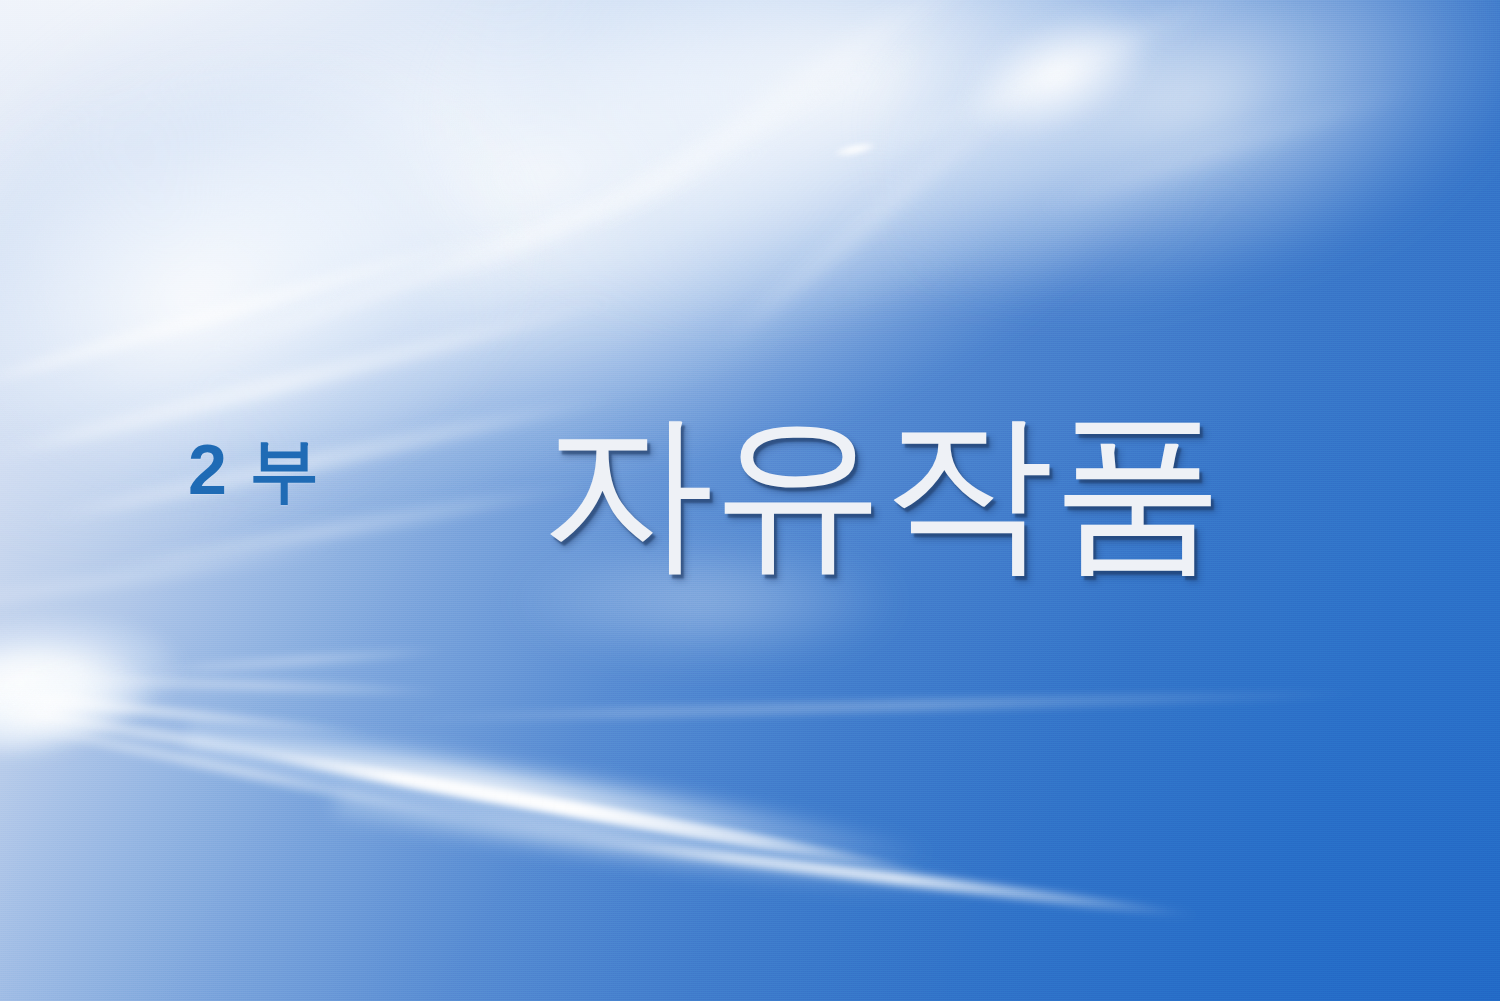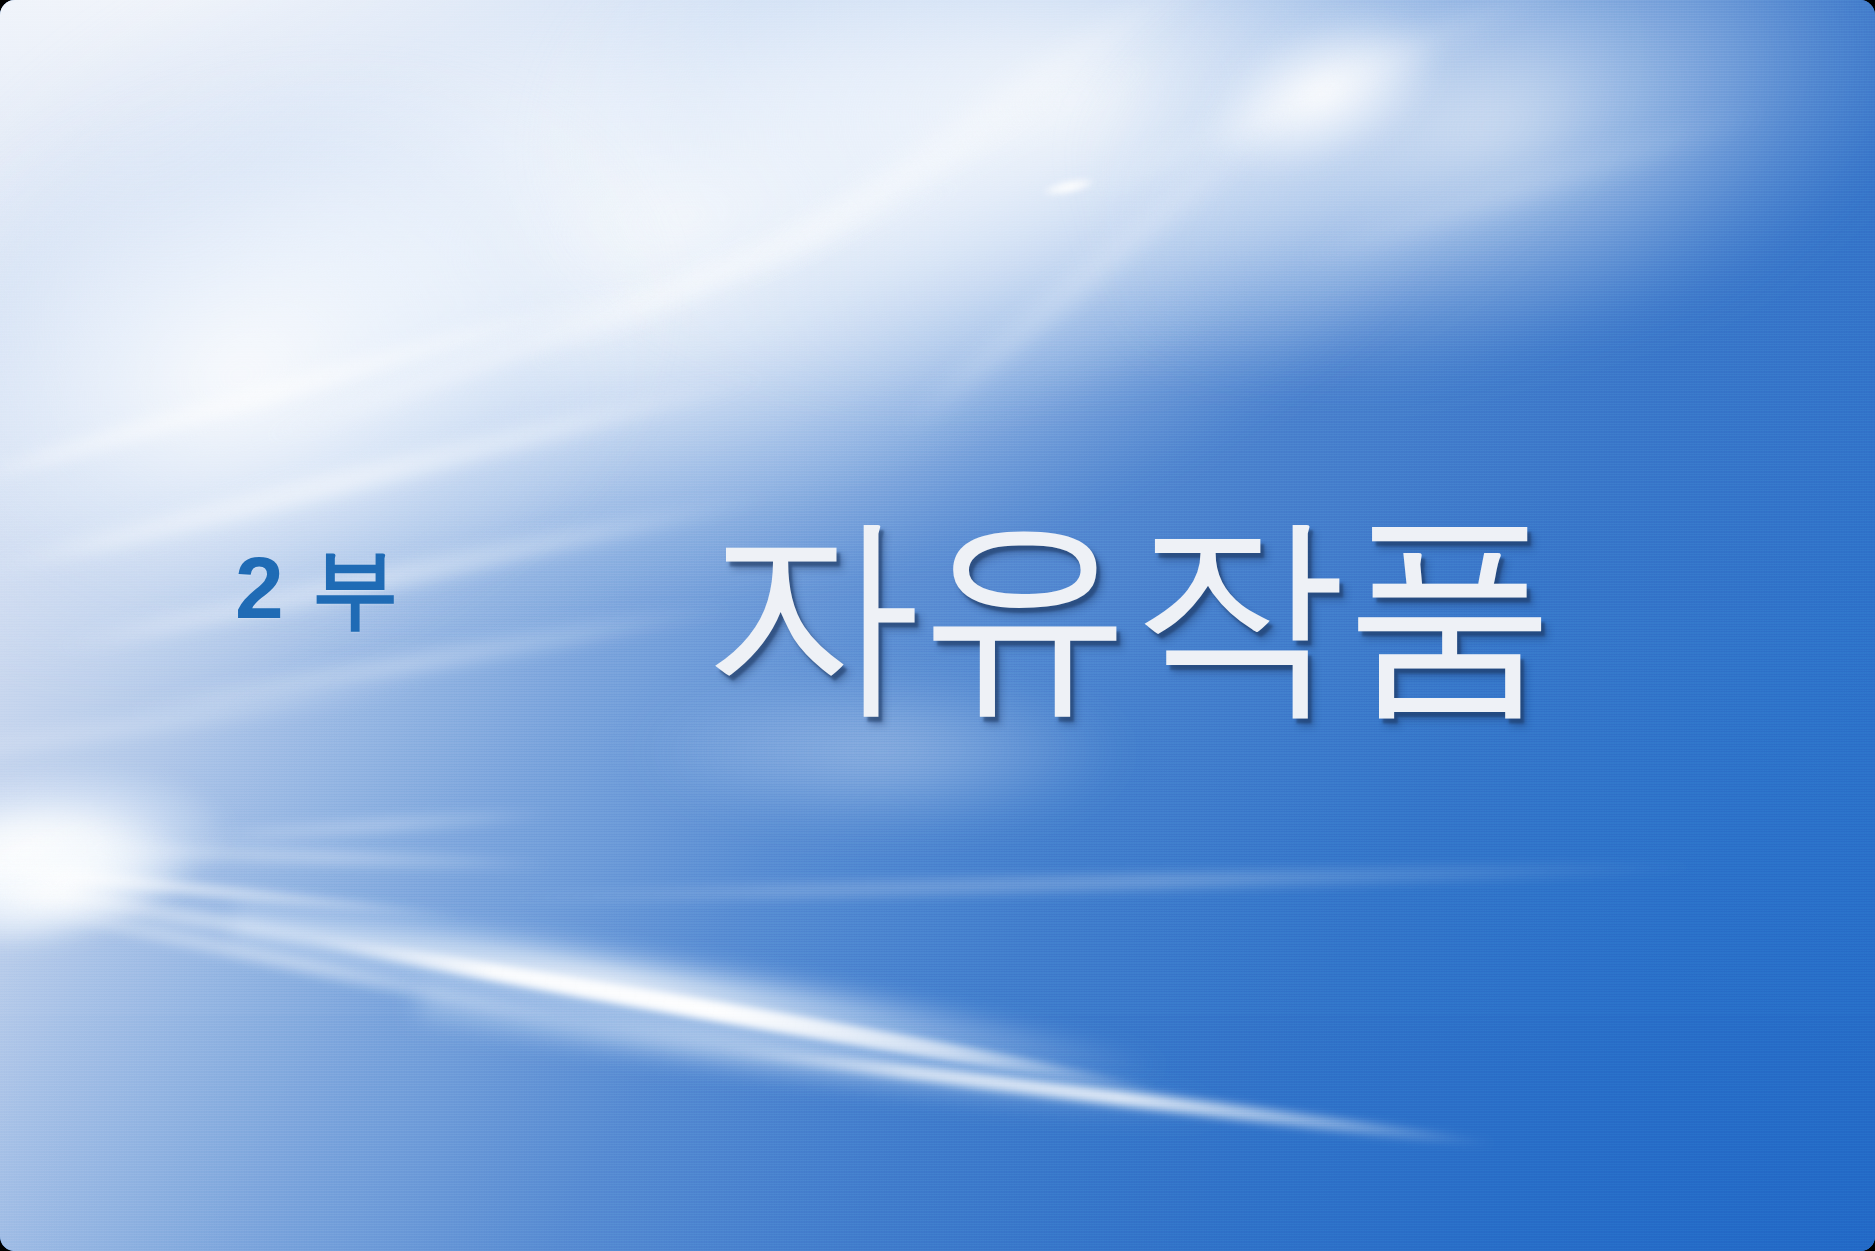--- a/index.html
+++ b/index.html
@@ -7,21 +7,20 @@
     padding: 0;
     background: #000;
   }
   #slide {
     position: relative;
     width: 1500px;
     height: 1001px;
     overflow: hidden;
     font-family: "Liberation Sans", "DejaVu Sans", sans-serif;
     background: #3a79cc;
-    border-radius: 12px;
   }
 
   
   .sky-base {
     position: absolute;
     inset: 0;
     background:
       linear-gradient(118deg,
         #e6ecf7 0%,
         #d6e0f2 9%,
@@ -298,21 +297,21 @@
     font-weight: 700;
     letter-spacing: 0.02em;
     color: #1f6bb5;
     line-height: 1;
     white-space: pre;
     text-shadow: 0 1px 1px rgba(255,255,255,0.18);
   }
 
   .slide-title {
     position: absolute;
-    left: 564px;
+    left: 542px;
     top: 404px;
     font-size: 172px;
     font-weight: 400;
     line-height: 1;
     letter-spacing: -0.012em;
     color: #eef1f6;
     white-space: pre;
     text-shadow:
       3px 4px 2px rgba(28, 54, 96, 0.55),
       5px 6px 6px rgba(24, 48, 88, 0.30);

